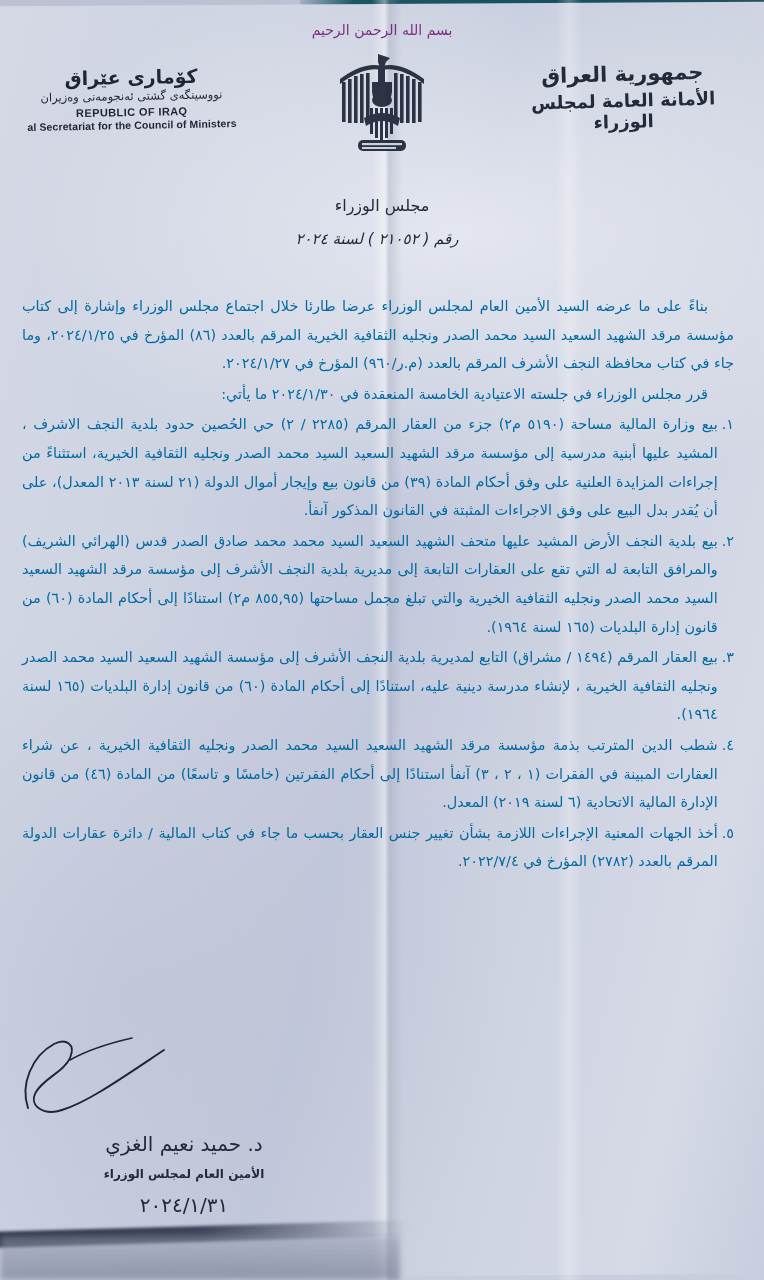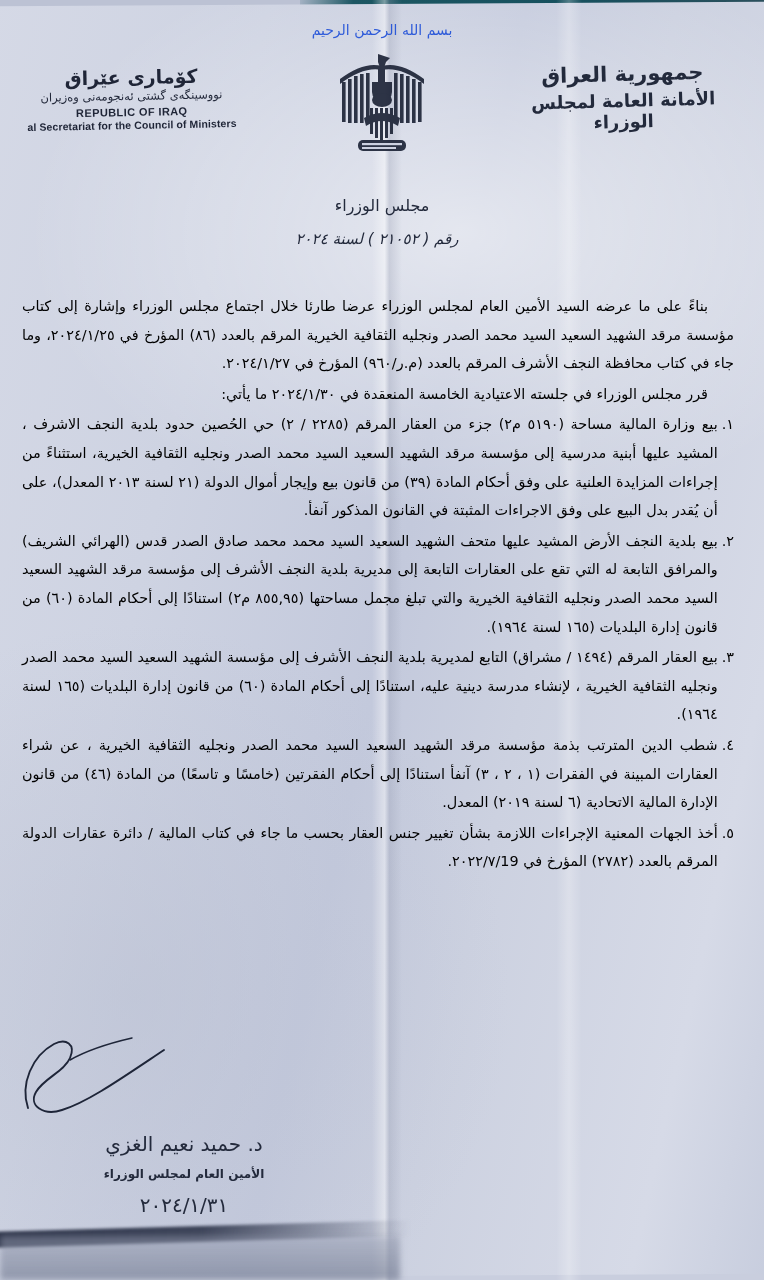--- a/index.html
+++ b/index.html
@@ -148,21 +148,21 @@
     margin-top: 4px;
     font-family: "DejaVu Sans", sans-serif;
   }
 
   .basmala {
     position: absolute;
     left: 0; right: 0; top: 22px;
     text-align: center;
     font-size: 14px;
     font-family: "DejaVu Sans", sans-serif;
-    color: #1d4ed8;
+    color: #701a75;
     opacity: 0.85;
   }
   .emblem {
     position: absolute;
     left: 50%; top: 48px;
     transform: translateX(-50%);
     width: 96px; height: 108px;
   }
 
   
@@ -196,21 +196,21 @@
   .body {
     position: absolute;
     top: 292px;
     right: 30px;
     left: 22px;
     text-align: justify;
     text-justify: inter-word;
     font-size: 14.4px;
     line-height: 28.6px;
     font-family: "DejaVu Sans", sans-serif;
-    color: #000000;
+    color: #0369a1;
   }
   .para {
     margin: 0 0 2px 0;
     text-indent: 26px;
   }
 
   .clauses { margin-top: 2px; }
   .clause {
     display: flex;
     flex-direction: row;
@@ -355,21 +355,21 @@
           <span class="txt">بيع العقار المرقم (١٤٩٤ / مشراق) التابع لمديرية بلدية النجف الأشرف إلى مؤسسة الشهيد السعيد السيد محمد الصدر ونجليه الثقافية الخيرية ، لإنشاء مدرسة دينية عليه، استنادًا إلى أحكام المادة (٦٠) من قانون إدارة البلديات (١٦٥ لسنة ١٩٦٤).</span>
         </div>
 
         <div class="clause">
           <span class="num">٤.</span>
           <span class="txt">شطب الدين المترتب بذمة مؤسسة مرقد الشهيد السعيد السيد محمد الصدر ونجليه الثقافية الخيرية ، عن شراء العقارات المبينة في الفقرات (١ ، ٢ ، ٣) آنفأ استنادًا إلى أحكام الفقرتين (خامسًا و تاسعًا) من المادة (٤٦) من قانون الإدارة المالية الاتحادية (٦ لسنة ٢٠١٩) المعدل.</span>
         </div>
 
         <div class="clause">
           <span class="num">٥.</span>
-          <span class="txt">أخذ الجهات المعنية الإجراءات اللازمة بشأن تغيير جنس العقار بحسب ما جاء في كتاب المالية / دائرة عقارات الدولة المرقم بالعدد (٢٧٨٢) المؤرخ في ٢٠٢٢/٧/19.</span>
+          <span class="txt">أخذ الجهات المعنية الإجراءات اللازمة بشأن تغيير جنس العقار بحسب ما جاء في كتاب المالية / دائرة عقارات الدولة المرقم بالعدد (٢٧٨٢) المؤرخ في ٢٠٢٢/٧/٤.</span>
         </div>
 
       </div>
     </div>
 
     <svg class="sig-mark" viewBox="0 0 190 110" aria-hidden="true">
       <path d="M14 78 C6 54, 18 26, 40 14 C52 8, 62 14, 56 28 C50 42, 30 48, 22 62 C14 76, 30 86, 48 80 C74 72, 108 48, 150 20" fill="none" stroke="#1e2538" stroke-width="1.9" stroke-linecap="round"></path>
       <path d="M56 30 C70 22, 92 14, 118 8" fill="none" stroke="#1e2538" stroke-width="1.5" stroke-linecap="round"></path>
     </svg>
 

